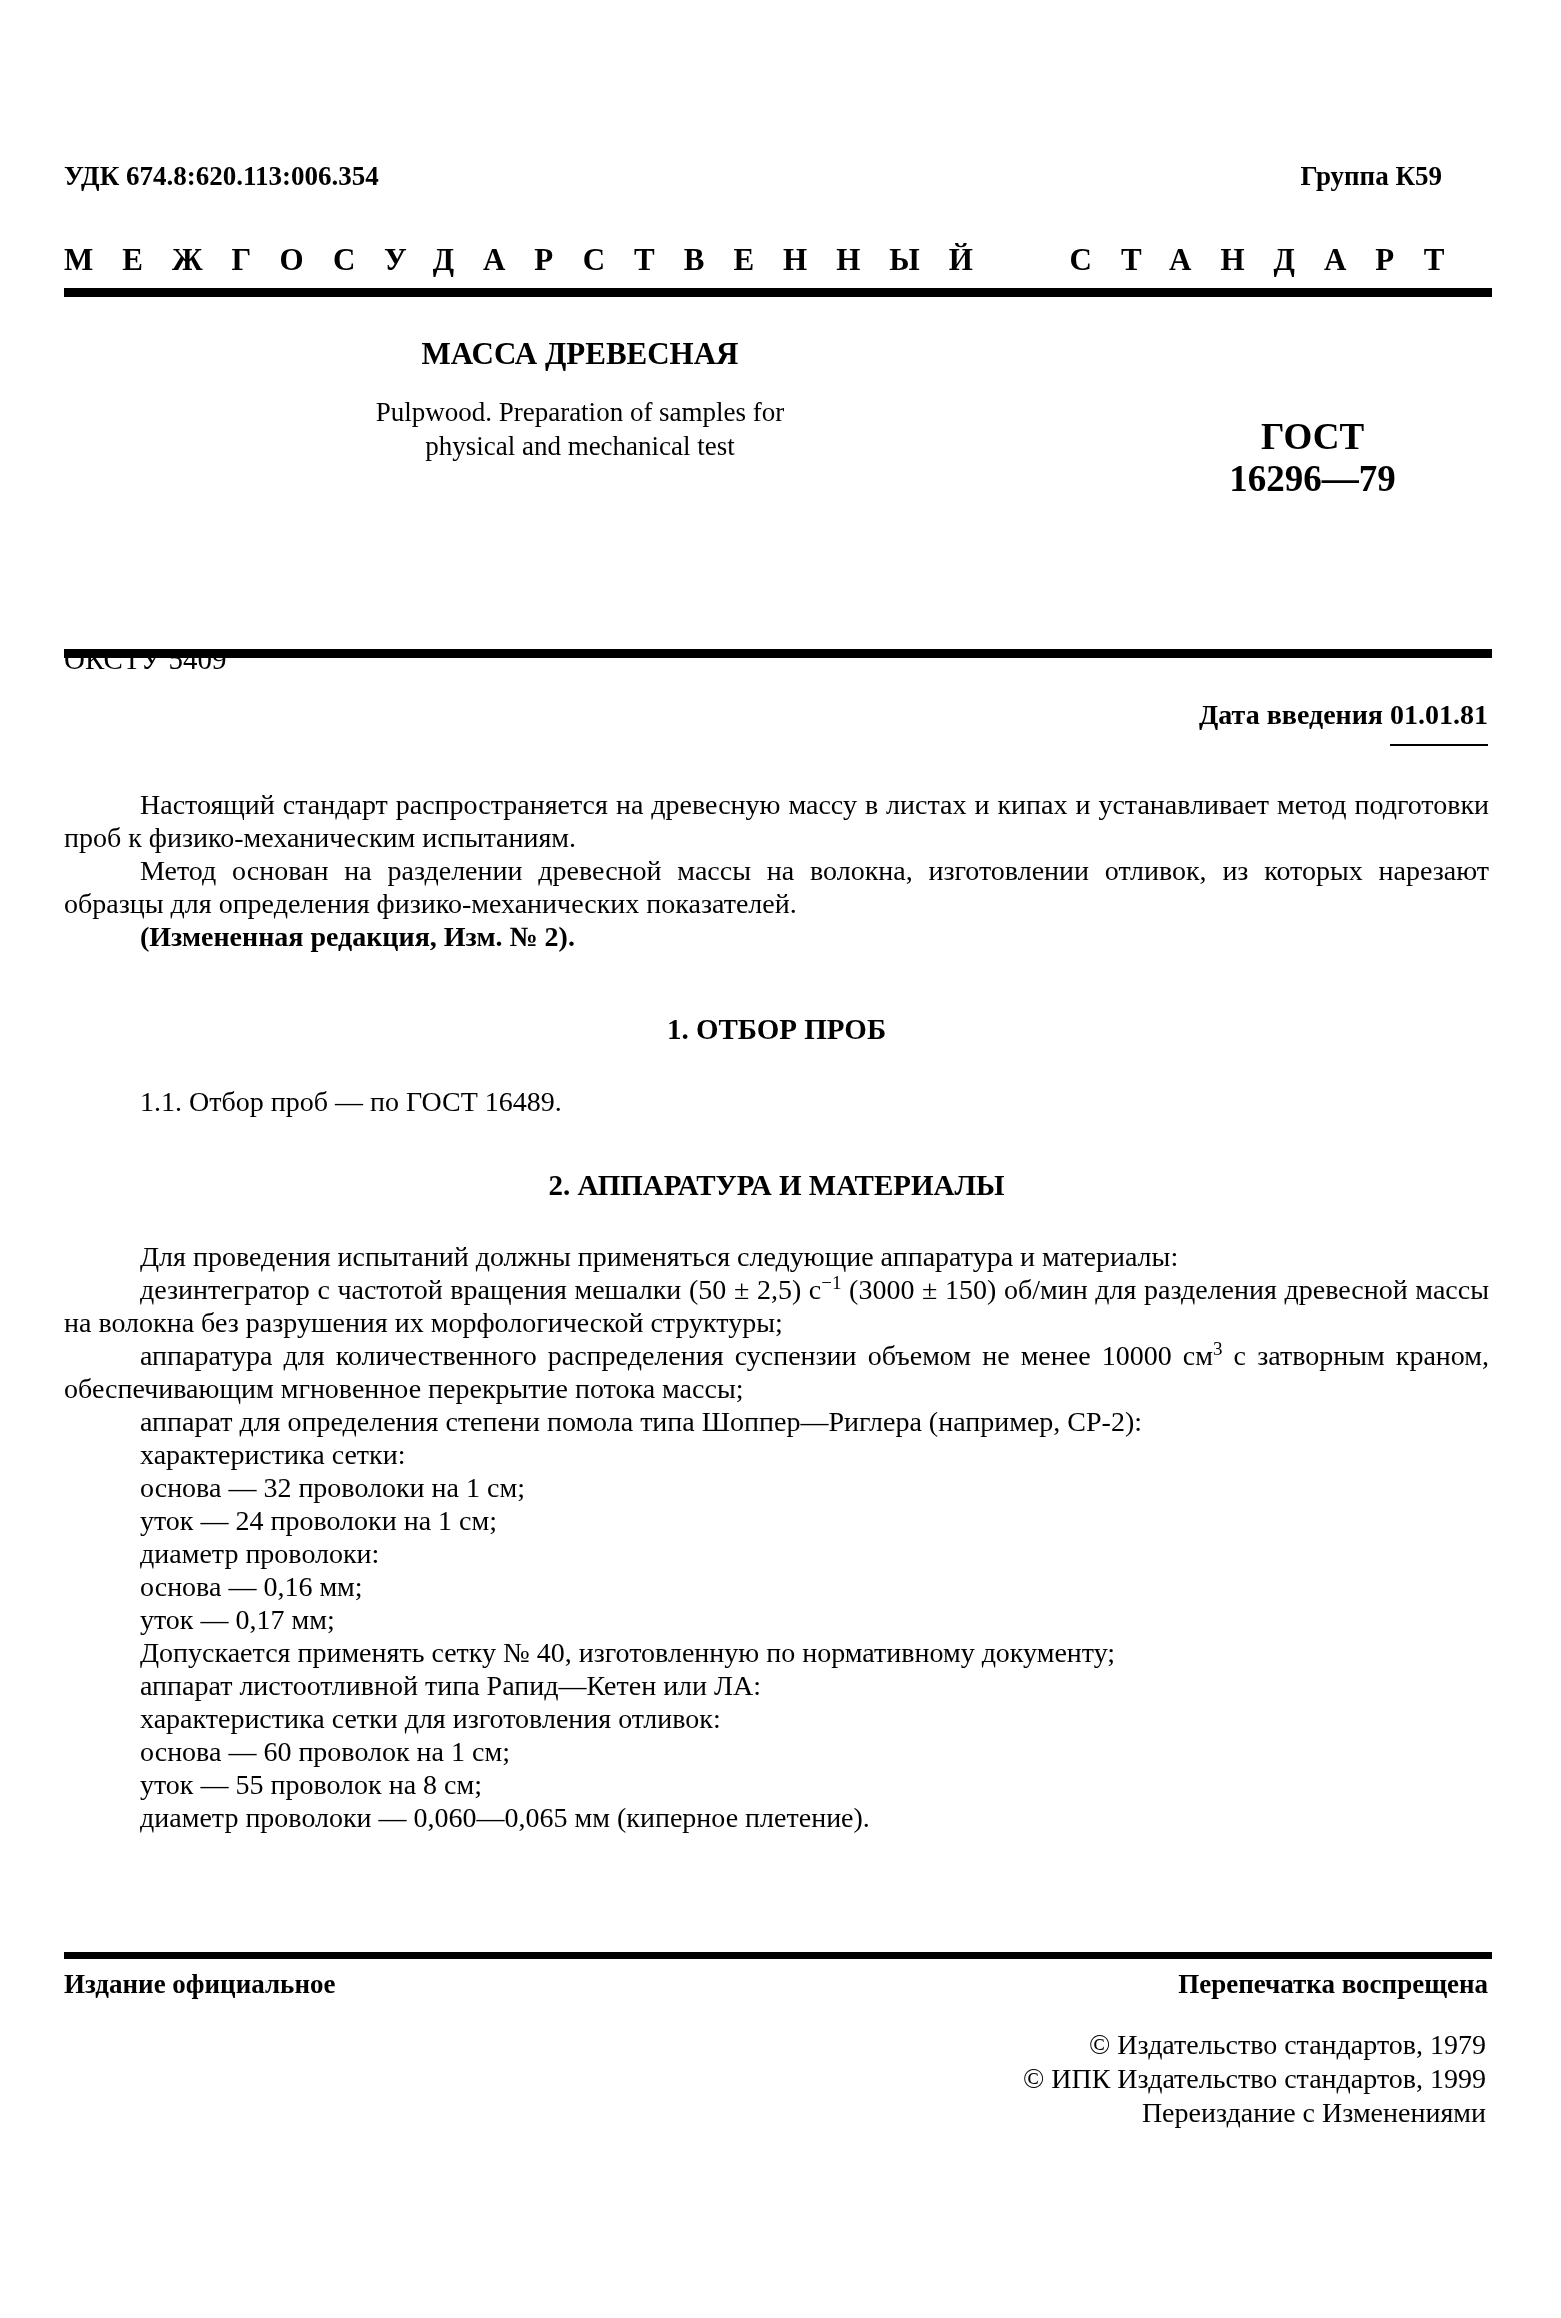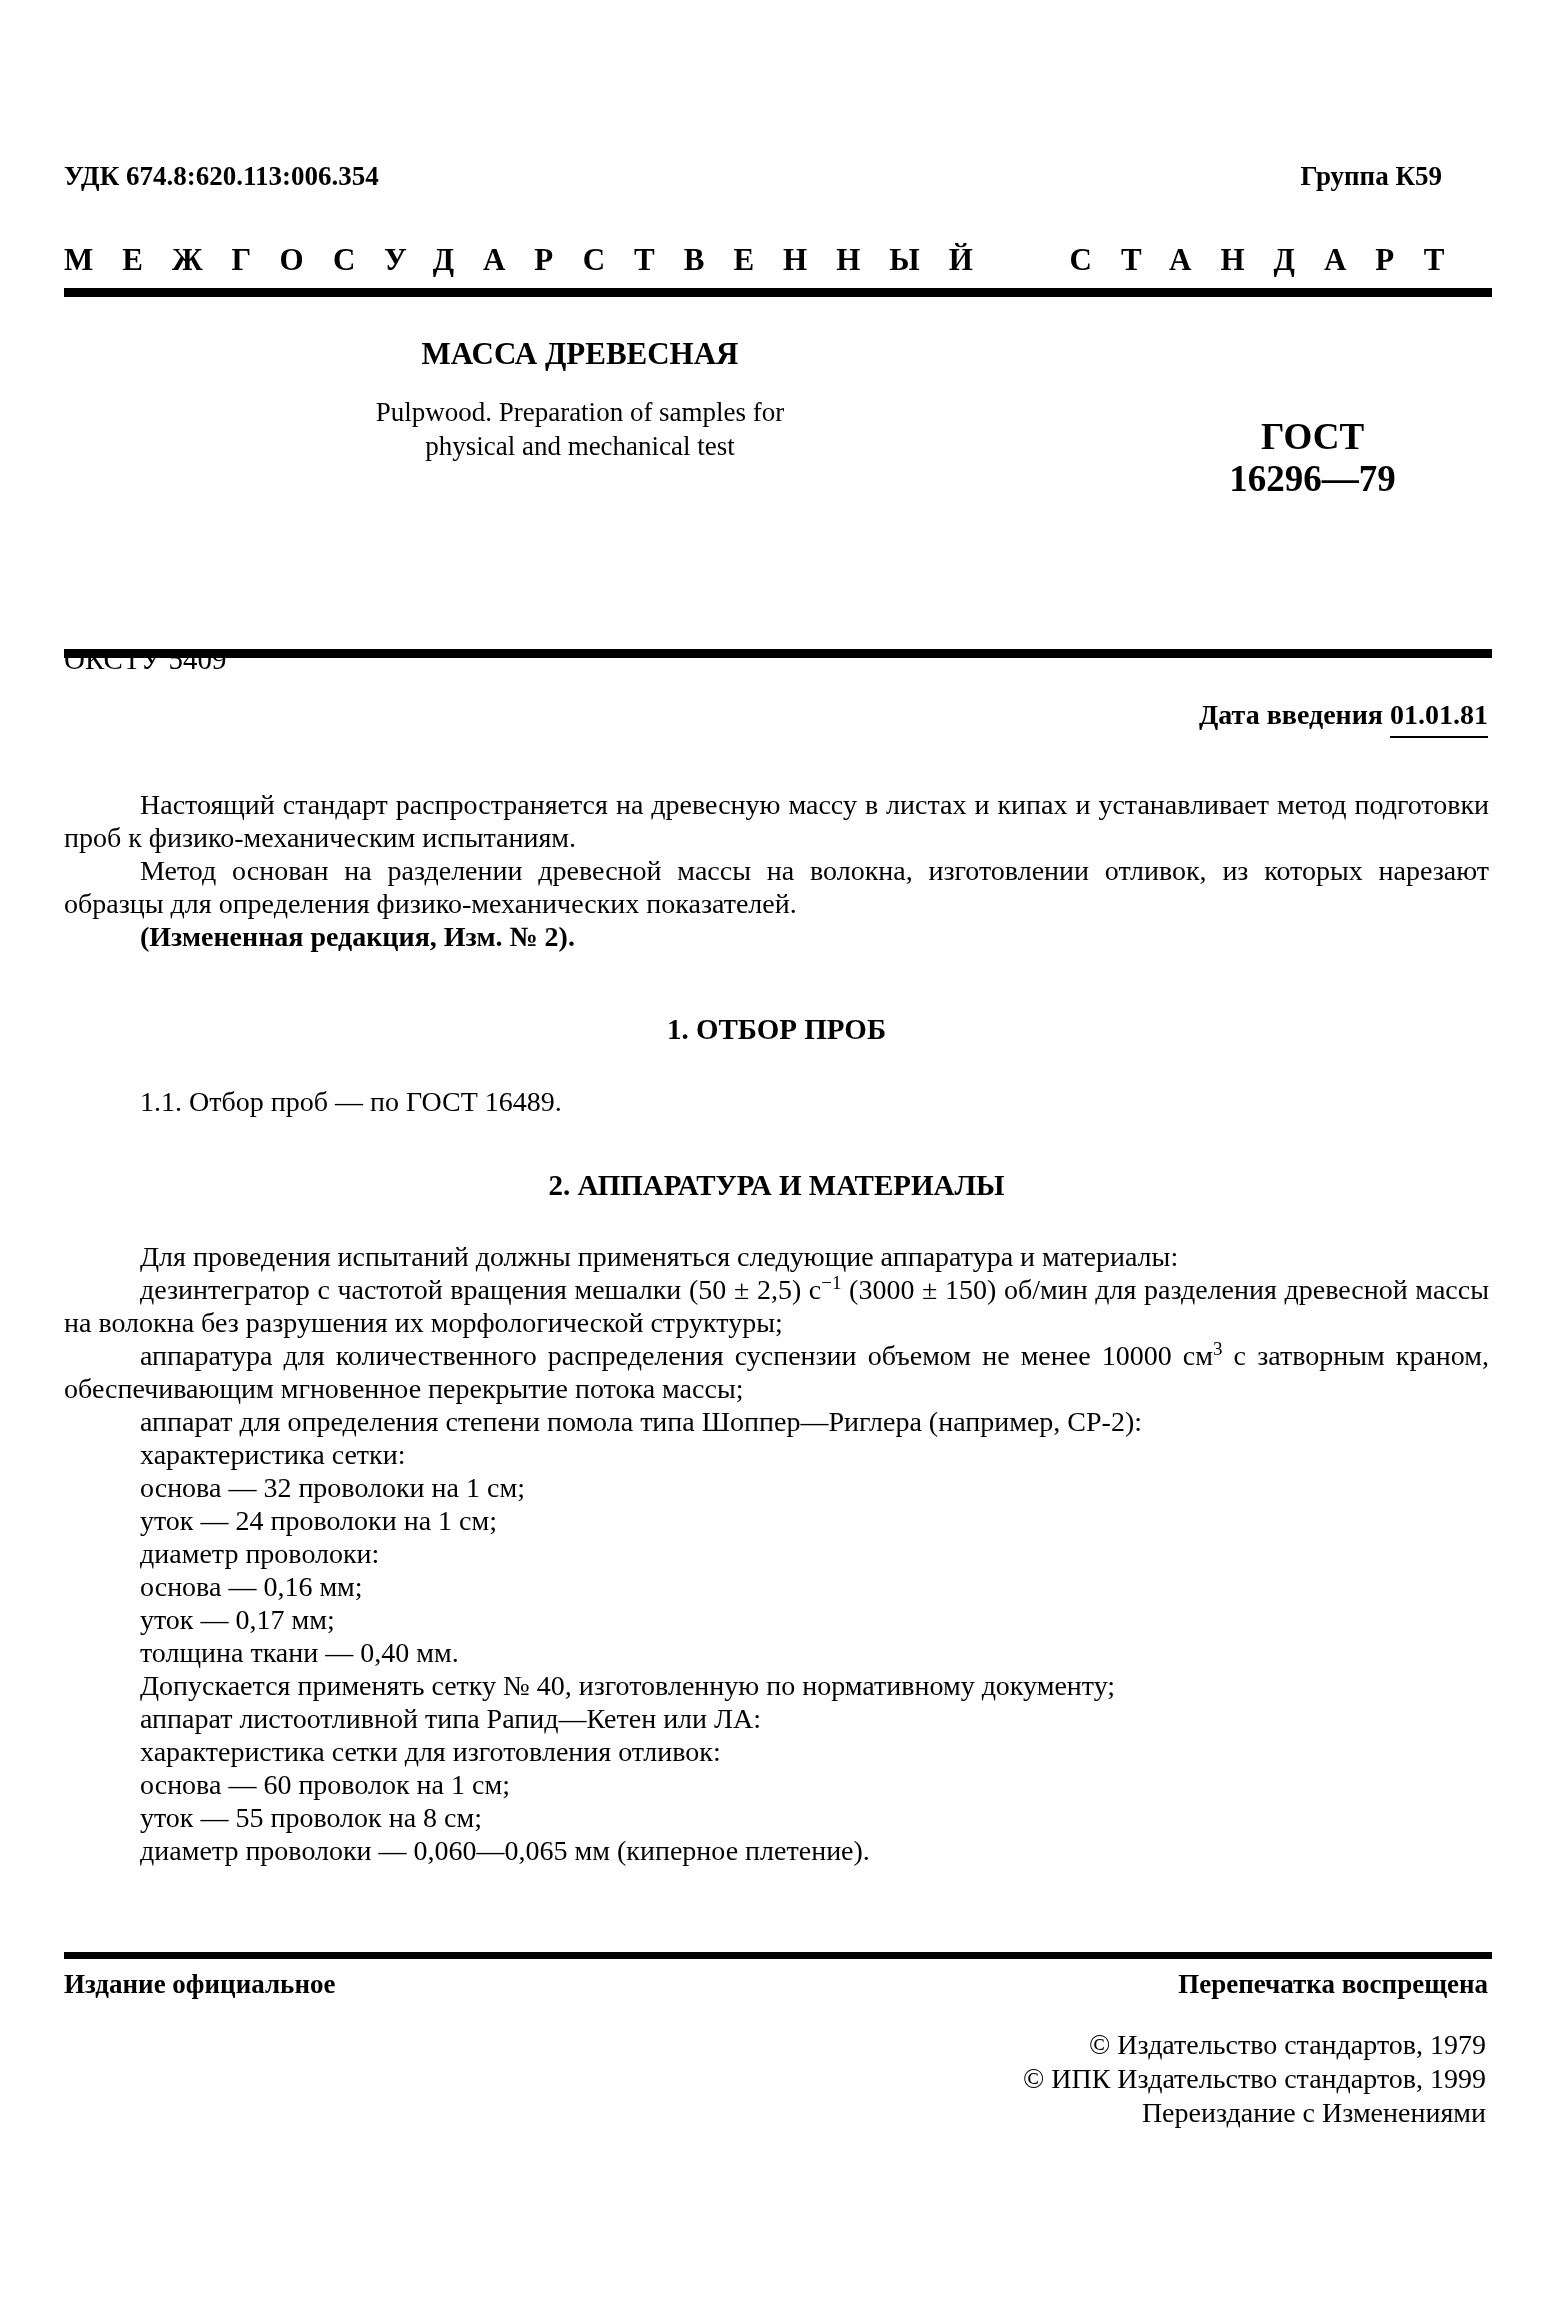--- a/index.html
+++ b/index.html
@@ -72,21 +72,21 @@
     height: 8.8px; background: #000;
   }
 
   .date-row {
     left: 64px; right: 74px; top: 699px;
     text-align: right;
     font-size: 28px; font-weight: bold;
   }
   .date-row .date-value {
     border-bottom: 2.7px solid #000;
-    padding-bottom: 6px;
+    padding-bottom: 14px;
   }
 
   
   .bodytext {
     font-size: 28px; line-height: 33px;
     text-align: justify;
   }
   .bodytext p { margin: 0; text-indent: 76px; }
   .intro-block { left: 64px; right: 73px; top: 788px; }
   .note-bold { font-weight: bold; }
@@ -182,21 +182,20 @@
     <p>Для проведения испытаний должны применяться следующие аппаратура и материалы:</p>
     <p><span>дезинтегратор с частотой вращения мешалки (50 ± 2,5) с</span><sup class="deg">−1</sup><span> (3000 ± 150) об/мин для разделения древесной массы на волокна без разрушения их морфологической структуры;</span></p>
     <p><span>аппаратура для количественного распределения суспензии объемом не менее 10000 см</span><sup class="deg">3</sup><span> с затворным краном, обеспечивающим мгновенное перекрытие потока массы;</span></p>
     <p>аппарат для определения степени помола типа Шоппер—Риглера (например, СР-2):</p>
     <p>характеристика сетки:</p>
     <p>основа — 32 проволоки на 1 см;</p>
     <p>уток — 24 проволоки на 1 см;</p>
     <p>диаметр проволоки:</p>
     <p>основа — 0,16 мм;</p>
     <p>уток — 0,17 мм;</p>
-    <p>толщина ткани — 0,40 мм.</p>
     <p>Допускается применять сетку № 40, изготовленную по нормативному документу;</p>
     <p>аппарат листоотливной типа Рапид—Кетен или ЛА:</p>
     <p>характеристика сетки для изготовления отливок:</p>
     <p>основа — 60 проволок на 1 см;</p>
     <p>уток — 55 проволок на 8 см;</p>
     <p>диаметр проволоки — 0,060—0,065 мм (киперное плетение).</p>
   </div>
 
   <div class="abs rule-2"></div>
 

